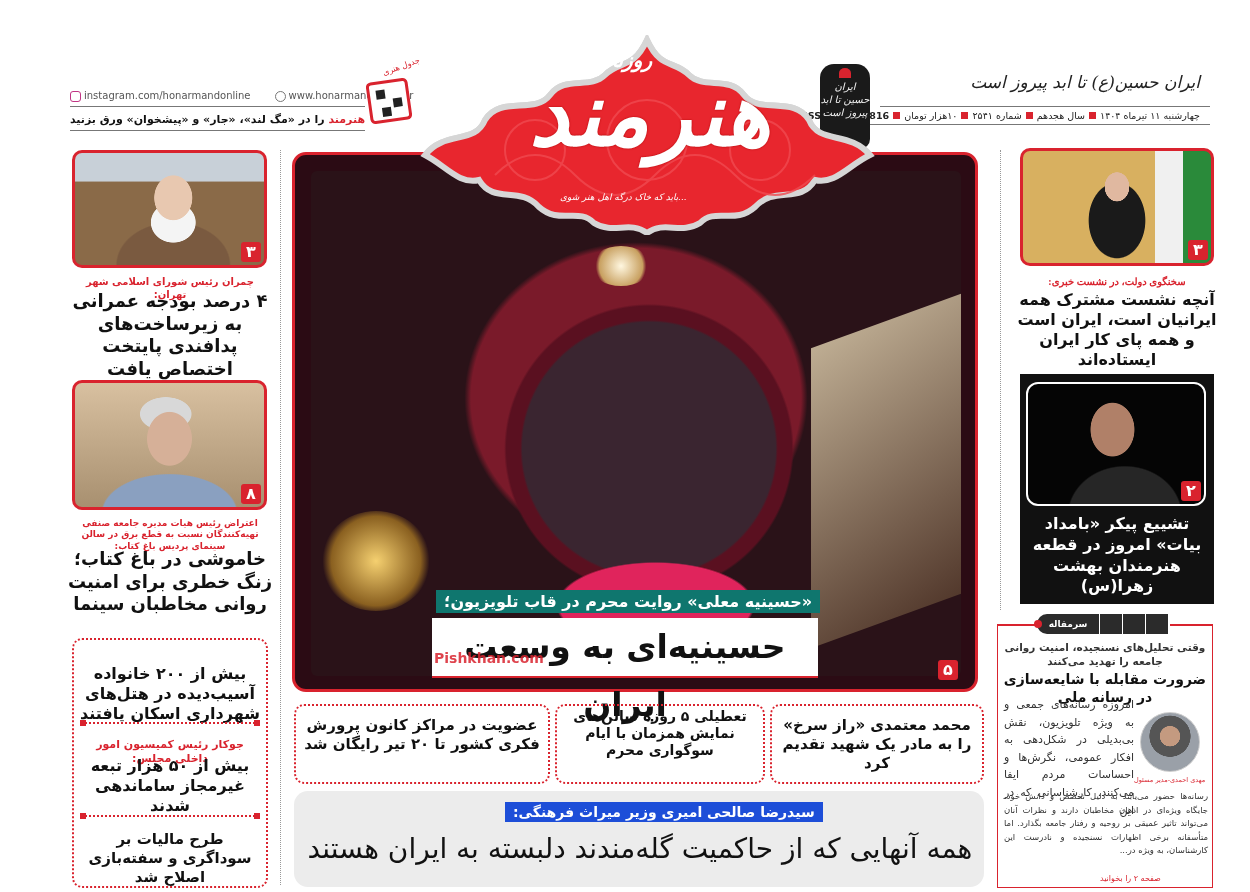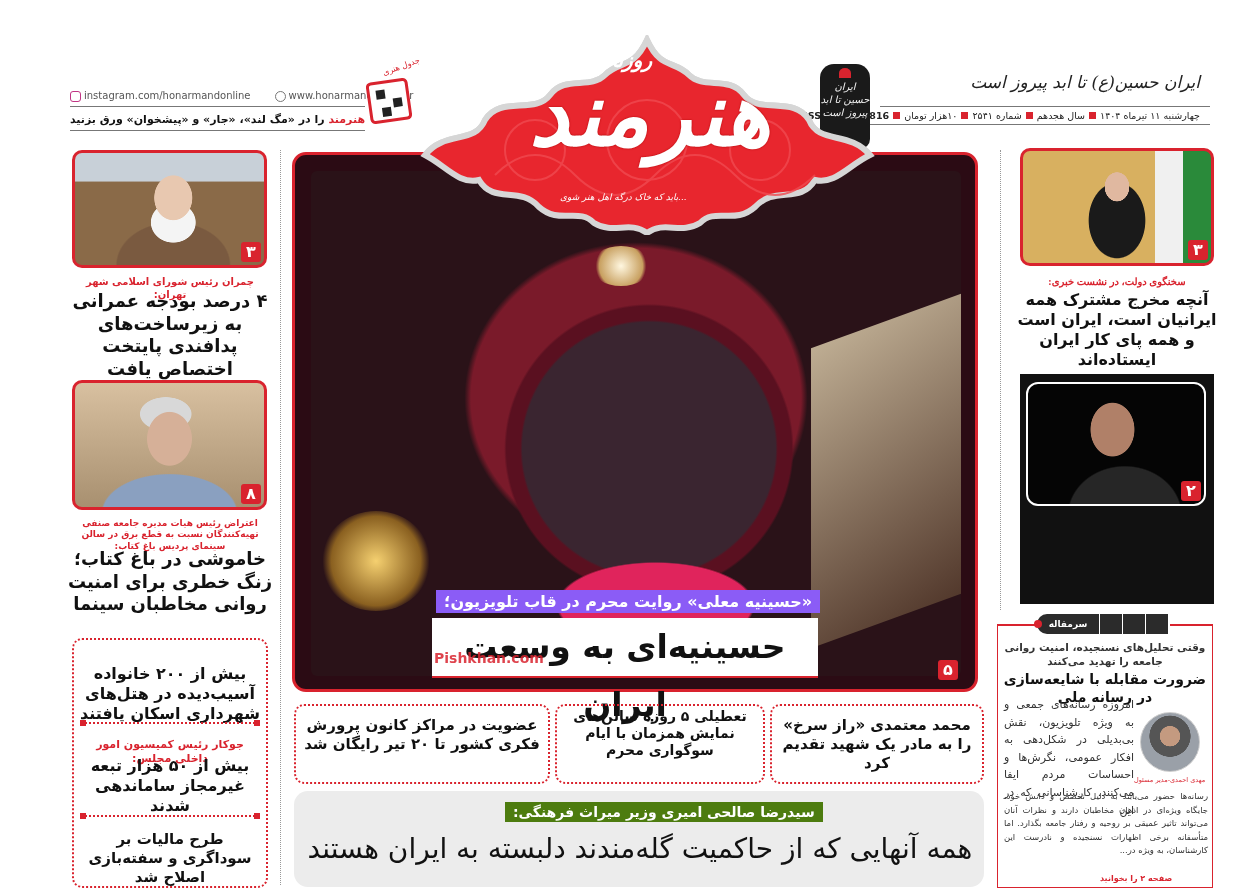--- a/index.html
+++ b/index.html
@@ -43,34 +43,34 @@
   .main-frame { left: 292px; top: 152px; width: 686px; height: 540px; border: 3px solid #d9232e; border-radius: 14px; overflow: hidden; background: #2b0b14; }
   .main-photo { position: absolute; left: 16px; top: 16px; width: 650px; height: 505px; border-radius: 6px; overflow: hidden;
     background:
       radial-gradient(ellipse 160px 70px at 53% 86%, #e0245c 0 60%, transparent 62%),
       radial-gradient(ellipse 230px 230px at 52% 55%, #3a2530 0 55%, #5a1020 56% 62%, transparent 63%),
       radial-gradient(ellipse 330px 300px at 50% 45%, #7a1a2a 0 50%, #2a1218 52% 100%);
   }
   .stage-right { position: absolute; right: 0; top: 150px; width: 150px; height: 300px; background: linear-gradient(160deg, #d8c8a8, #5a4030); transform: skewY(-20deg); opacity: .85; }
   .chandelier { position: absolute; width: 60px; height: 40px; left: 280px; top: 75px; border-radius: 50%; background: radial-gradient(circle, #fff7e0, #c8a060 60%, transparent 70%); }
   .chandelier2 { position: absolute; width: 110px; height: 100px; left: 10px; top: 340px; border-radius: 50%; background: radial-gradient(circle, #f5d070, #8a6020 60%, transparent 72%); }
-  .main-kicker { left: 436px; top: 590px; background: #8b5cf6; color: #fff; font-weight: bold; font-size: 16px; padding: 2px 8px; white-space: nowrap; }
+  .main-kicker { left: 436px; top: 590px; background: #0f766e; color: #fff; font-weight: bold; font-size: 16px; padding: 2px 8px; white-space: nowrap; }
   .main-head { left: 432px; top: 618px; width: 386px; height: 60px; background: #fff; font-weight: bold; font-size: 33px; line-height: 58px; text-align: center; color: #111; border-bottom: 2px solid #d9232e; }
   .watermark { left: 434px; top: 650px; color: #d9232e; font-size: 14px; font-weight: bold; direction: ltr; opacity: .85; }
   .main-num { left: 938px; top: 660px; color: #fff; background: #d9232e; font-weight: bold; font-size: 16px; width: 20px; height: 20px; line-height: 20px; text-align: center; border-radius: 3px; }
 
   
   .dotted { position: absolute; border: 2px dotted #d9232e; border-radius: 10px; }
   .dotted-sep { position: absolute; height: 0; border-top: 2px dotted #d9232e; }
   .dotted-sep::before, .dotted-sep::after { content: ""; position: absolute; top: -4px; width: 6px; height: 6px; background: #d9232e; }
   .dotted-sep::before { left: -2px; } .dotted-sep::after { right: -2px; }
 
   
   .bottom-banner { left: 294px; top: 791px; width: 690px; height: 96px; background: #ececec; border-radius: 14px; }
-  .bb-kicker { left: 505px; top: 802px; background: #4d7c0f; color: #fff; font-weight: bold; font-size: 14px; padding: 2px 8px; white-space: nowrap; }
+  .bb-kicker { left: 505px; top: 802px; background: #1d4ed8; color: #fff; font-weight: bold; font-size: 14px; padding: 2px 8px; white-space: nowrap; }
   .bb-head { left: 300px; top: 832px; width: 680px; text-align: center; font-weight: normal; font-size: 28px; white-space: nowrap; }
 
   
   .dark-box { left: 1020px; top: 374px; width: 194px; height: 230px; background: #111; }
   .dark-photo { position: absolute; left: 6px; top: 8px; width: 180px; height: 124px; border: 2px solid #fff; border-radius: 12px; overflow: hidden;
     background: radial-gradient(ellipse 36px 44px at 48% 38%, #b08068 0 60%, transparent 62%), radial-gradient(ellipse 80px 70px at 55% 110%, #262626 0 70%, transparent 72%), #050505; }
   .dark-head { position: absolute; left: 0; top: 140px; width: 194px; color: #fff; font-weight: bold; font-size: 16px; text-align: center; line-height: 1.3; }
 
   
   .edit-box { left: 997px; top: 624px; width: 216px; height: 264px; border: 1.5px solid #d9232e; border-top: none; }
@@ -79,21 +79,21 @@
   .edit-tab.label { width: 62px; border-radius: 10px 0 0 10px; color: #fff; font-size: 9px; text-align: center; line-height: 20px; font-weight: bold; position: relative; }
   .edit-tab.label::before { content: ""; position: absolute; left: -3px; top: 6px; width: 8px; height: 8px; border-radius: 50%; background: #d9232e; }
   .edit-tab.sq2 { width: 22px; }
   .edit-line { position: absolute; top: 624px; height: 1.5px; background: #d9232e; }
   .edit-sub { left: 1002px; top: 640px; width: 206px; text-align: center; font-size: 10.5px; font-weight: bold; color: #333; line-height: 1.35; }
   .edit-head { left: 1002px; top: 670px; width: 206px; text-align: center; font-size: 14px; font-weight: bold; line-height: 1.3; }
   .author-photo { left: 1140px; top: 712px; width: 60px; height: 60px; border-radius: 50%; background: radial-gradient(circle at 50% 40%, #c49a80 0 22%, #555 23% 45%, #9aa0a8 46%); border: 1px solid #ccc; }
   .author-name { left: 1134px; top: 776px; font-size: 6.5px; color: #d9232e; white-space: nowrap; }
   .edit-body { left: 1004px; top: 696px; width: 130px; font-size: 11px; line-height: 1.6; color: #333; text-align: justify; }
   .edit-body2 { left: 1004px; top: 790px; width: 204px; font-size: 8.5px; line-height: 1.6; color: #333; text-align: justify; }
-  .edit-more { left: 1100px; top: 874px; font-size: 8px; color: #d9232e; font-weight: bold; white-space: nowrap; }
+  .edit-more { left: 1100px; top: 874px; font-size: 8px; color: #d9232e; font-weight: normal; white-space: nowrap; }
 
   .col-rule { position: absolute; width: 0; border-left: 1px dotted #999; }
 </style>
 </head>
 <body>
 
 <div class="abs slogan">ایران حسین(ع) تا ابد پیروز است</div>
 <div class="mast-line" style="right:40px; top:106px; width:330px;"></div>
 <div class="abs issue">
   <span>چهارشنبه ۱۱ تیرماه ۱۴۰۴</span>
@@ -195,26 +195,27 @@
 <div class="headline" style="left:302px; top:716px; width:240px; font-size:15px;">عضویت در مراکز کانون پرورش فکری کشور تا ۲۰ تیر رایگان شد</div>
 
 <div class="abs bottom-banner"></div>
 <div class="abs bb-kicker">سیدرضا صالحی امیری وزیر میراث فرهنگی:</div>
 <div class="abs bb-head">همه آنهایی که از حاکمیت گله‌مندند دلبسته به ایران هستند</div>
 
 <div class="photo" style="left:1020px; top:148px; width:194px; height:118px; background: radial-gradient(ellipse 22px 26px at 50% 32%, #e0b8a0 0 55%, transparent 57%), radial-gradient(ellipse 45px 60px at 50% 62%, #1a1a1a 0 62%, transparent 64%), linear-gradient(90deg, #d8b060 0 70%, #f0f0f0 70% 85%, #2a8a3a 85%);">
   <span class="num">۳</span>
 </div>
 <div class="kicker" style="left:1018px; top:276px; width:198px;font-family:Liberation Serif, serif;">سخنگوی دولت، در نشست خبری:</div>
-<div class="headline" style="left:1014px; top:290px; width:206px; font-size:16px;">آنچه مخرج مشترک همه ایرانیان است، ایران است و همه پای کار ایران ایستاده‌اند</div>
+<div class="headline" style="left:1014px; top:290px; width:206px; font-size:16px;">آنچه نشست مشترک همه ایرانیان است، ایران است و همه پای کار ایران ایستاده‌اند</div>
 
 <div class="abs dark-box">
   <div class="dark-photo">
     <span class="num">۲</span>
   </div>
+  <div class="dark-head">تشییع پیکر «بامداد بیات» امروز در قطعه هنرمندان بهشت زهرا(س)</div>
 </div>
 
 <div class="abs edit-box"></div>
 <div class="edit-line" style="left:997px; width:40px;"></div>
 <div class="edit-line" style="left:1170px; width:43px;"></div>
 <div class="abs edit-tabs">
   <div class="edit-tab label">سرمقاله</div>
   <div class="edit-tab sq2"></div>
   <div class="edit-tab sq2"></div>
   <div class="edit-tab sq2"></div>

